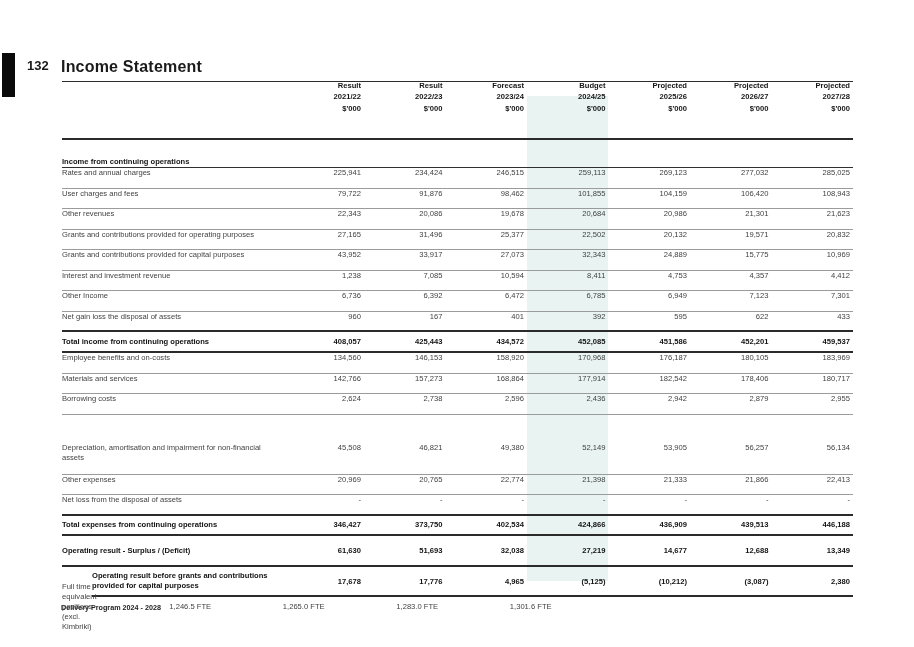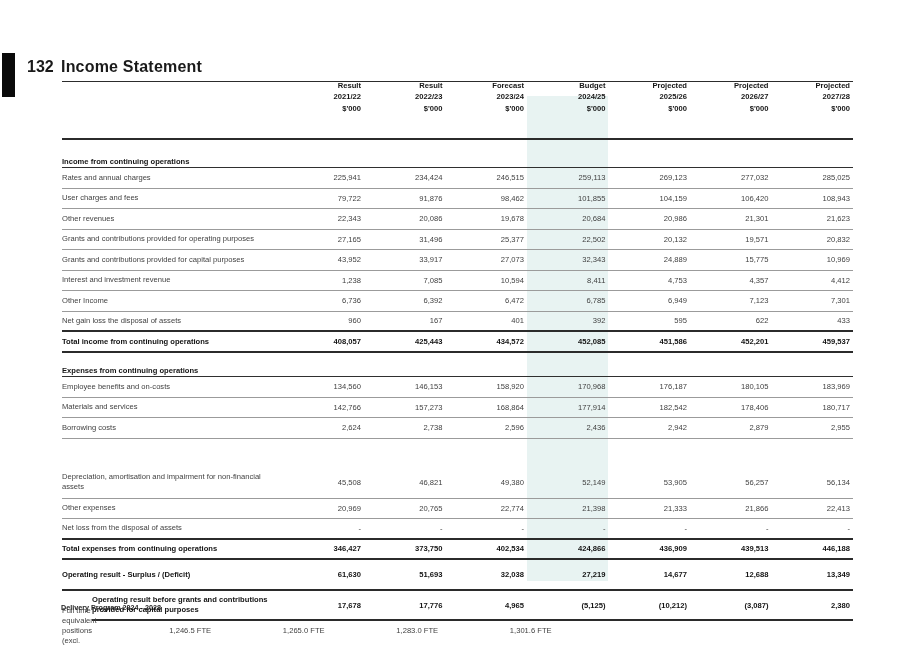--- a/index.html
+++ b/index.html
@@ -1,21 +1,21 @@
 <!DOCTYPE html>
 <html><head>
 <meta charset="utf-8">
 <style>
   html,body{margin:0;padding:0;}
   body{
     width:914px;height:647px;position:relative;background:#ffffff;
     font-family:"Liberation Sans", sans-serif;color:#3a3a3a;overflow:hidden;
   }
   .page-tab{position:absolute;left:2px;top:53px;width:13px;height:44px;background:#0a0a0a;}
-  .page-num{position:absolute;left:27px;top:58px;font-size:16px;font-weight:bold;color:#1a1a1a;}
+  .page-num{position:absolute;left:27px;top:58px;font-size:13px;font-weight:bold;color:#1a1a1a;}
   .doc-title{position:absolute;left:61px;top:58px;font-size:16px;font-weight:bold;color:#1a1a1a;letter-spacing:.2px;}
   .footer{position:absolute;left:61px;top:603px;font-size:7.2px;font-weight:bold;color:#222;}
 
   .tbl{
     position:absolute;left:62px;top:81px;width:791px;
     border-top:1.5px solid #2c2c2c;font-size:7.6px;
   }
   .hl{position:absolute;left:464.5px;top:14px;width:81.5px;height:485px;z-index:0;}
 
   .row{position:relative;z-index:1;display:flex;box-sizing:border-box;}
@@ -24,21 +24,21 @@
   .n{flex:0 0 81.5px;text-align:right;padding-right:3px;white-space:nowrap;}
 
   .hd{height:58px;align-items:flex-end;padding-bottom:24px;border-bottom:2px solid #2b2b2b;
       font-weight:bold;color:#161616;}
   .hd .n div{line-height:11.5px;}
 
   .sec{height:28px;align-items:flex-end;padding-bottom:0;border-bottom:1.5px solid #2f2f2f;
        font-weight:bold;color:#161616;}
   .sec.s2{height:24px;}
 
-  .r{height:20.5px;align-items:center;border-bottom:1px solid #9b9b9b;color:#3f3f3f;}
+  .r{height:20.5px;align-items:flex-start;border-bottom:1px solid #9b9b9b;color:#3f3f3f;}
   .r.tall{height:32px;margin-top:28px;}
   .r.tb{border-bottom:2px solid #2b2b2b;}
 
   .tot{height:21px;align-items:center;border-bottom:2px solid #2b2b2b;font-weight:bold;color:#131313;}
   .tot.h20{height:20.5px;}
   .tot.h19{height:31px;}
   .tot.tall2{height:30px;border-bottom-width:2.5px;margin-left:30px;}
 
   .fte{height:19px;align-items:center;color:#3f3f3f;gap:32px;}
 </style>
@@ -187,23 +187,20 @@
     <div class="c l">Total income from continuing operations</div>
     <div class="c n">408,057</div>
     <div class="c n">425,443</div>
     <div class="c n">434,572</div>
     <div class="c n">452,085</div>
     <div class="c n">451,586</div>
     <div class="c n">452,201</div>
     <div class="c n">459,537</div>
   </div>
 
-  <div class="row sec s2">
-    <div class="c l">Expenses from continuing operations</div>
-  </div>
 
   <div class="row r">
     <div class="c l">Employee benefits and on-costs</div>
     <div class="c n">134,560</div>
     <div class="c n">146,153</div>
     <div class="c n">158,920</div>
     <div class="c n">170,968</div>
     <div class="c n">176,187</div>
     <div class="c n">180,105</div>
     <div class="c n">183,969</div>

